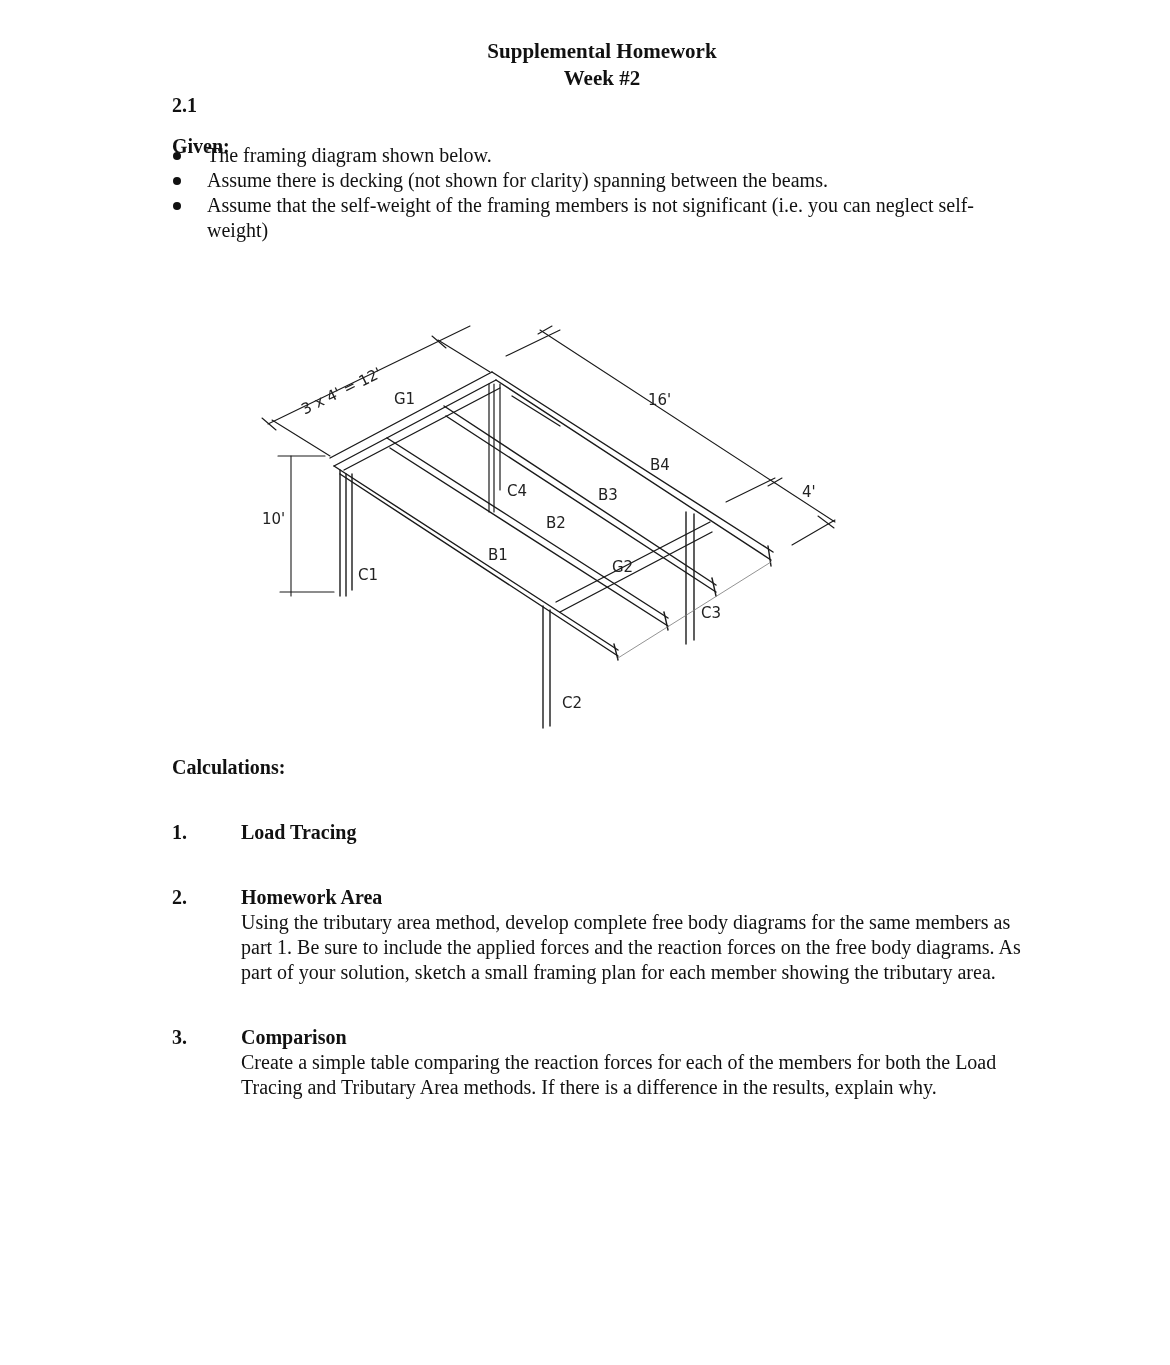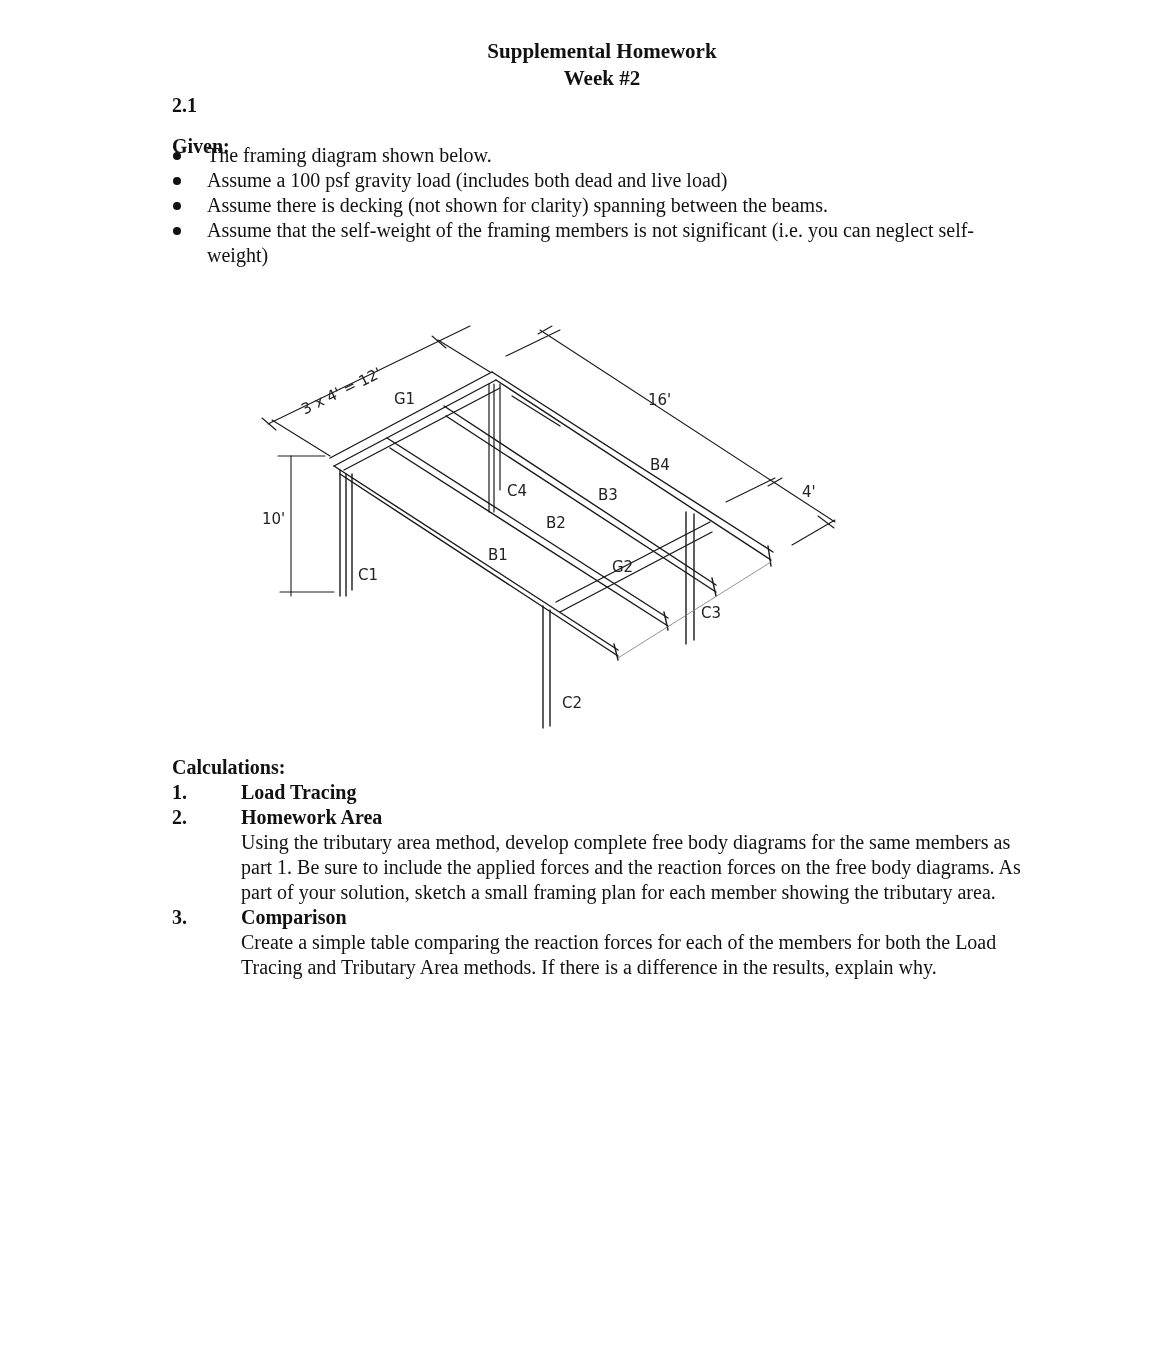--- a/index.html
+++ b/index.html
@@ -11,35 +11,34 @@
   .abs { position:absolute;text-align:center; }
   .bold { font-weight:bold; }
   .txt { font-size:20px; line-height:25px; }
   .bullets { position:absolute; left:172px; top:143px; width:860px; margin:0; padding:0; list-style:none; }
   .bullets li { position:relative; padding-left:35px; font-size:20px; line-height:25px; }
   .bullets li .dot { position:absolute; left:1px; top:9px; width:8px; height:8px; border-radius:50%; background:#111; }
   .diagram { position:absolute; left:250px; top:310px; width:610px; height:440px; }
   .calc { position:absolute; left:172px; top:755px; width:870px; }
   .item { position:relative; padding-left:69px; font-size:20px; line-height:25px; }
   .item .num { position:absolute; left:0; top:0; font-weight:bold; }
-  .item .head { font-weight:bold; }
+  .item .head { font-weight:bold;margin-top:40px; }
   svg text { font-family:"DejaVu Sans",sans-serif; font-size:15px; fill:#222; }
 </style>
 </head>
 <body>
 
 <div class="title t1">Supplemental Homework</div>
 <div class="title t2">Week #2</div>
 
 <div class="abs bold txt" style="left:172px; top:93px;">2.1</div>
 <div class="abs bold txt" style="left:172px; top:134px;">Given:</div>
 
 <ul class="bullets">
   <li><span class="dot"></span><span>The framing diagram shown below.</span></li>
-  <li><span class="dot"></span><span>Assume a 100 psf gravity load (includes both dead and live load)</span></li>
   <li><span class="dot"></span><span>Assume there is decking (not shown for clarity) spanning between the beams.</span></li>
   <li><span class="dot"></span><span>Assume that the self-weight of the framing members is not significant (i.e. you can neglect self-weight)</span></li>
 </ul>
 
 <div class="diagram">
   <svg width="610" height="440" viewBox="250 310 610 440" xmlns="http://www.w3.org/2000/svg" stroke="#1a1a1a" fill="none" stroke-linecap="round">
 
     <g stroke-width="1.1">
       <line x1="268" y1="424" x2="470" y2="326"></line>
       <line x1="262" y1="418" x2="276" y2="430"></line>

